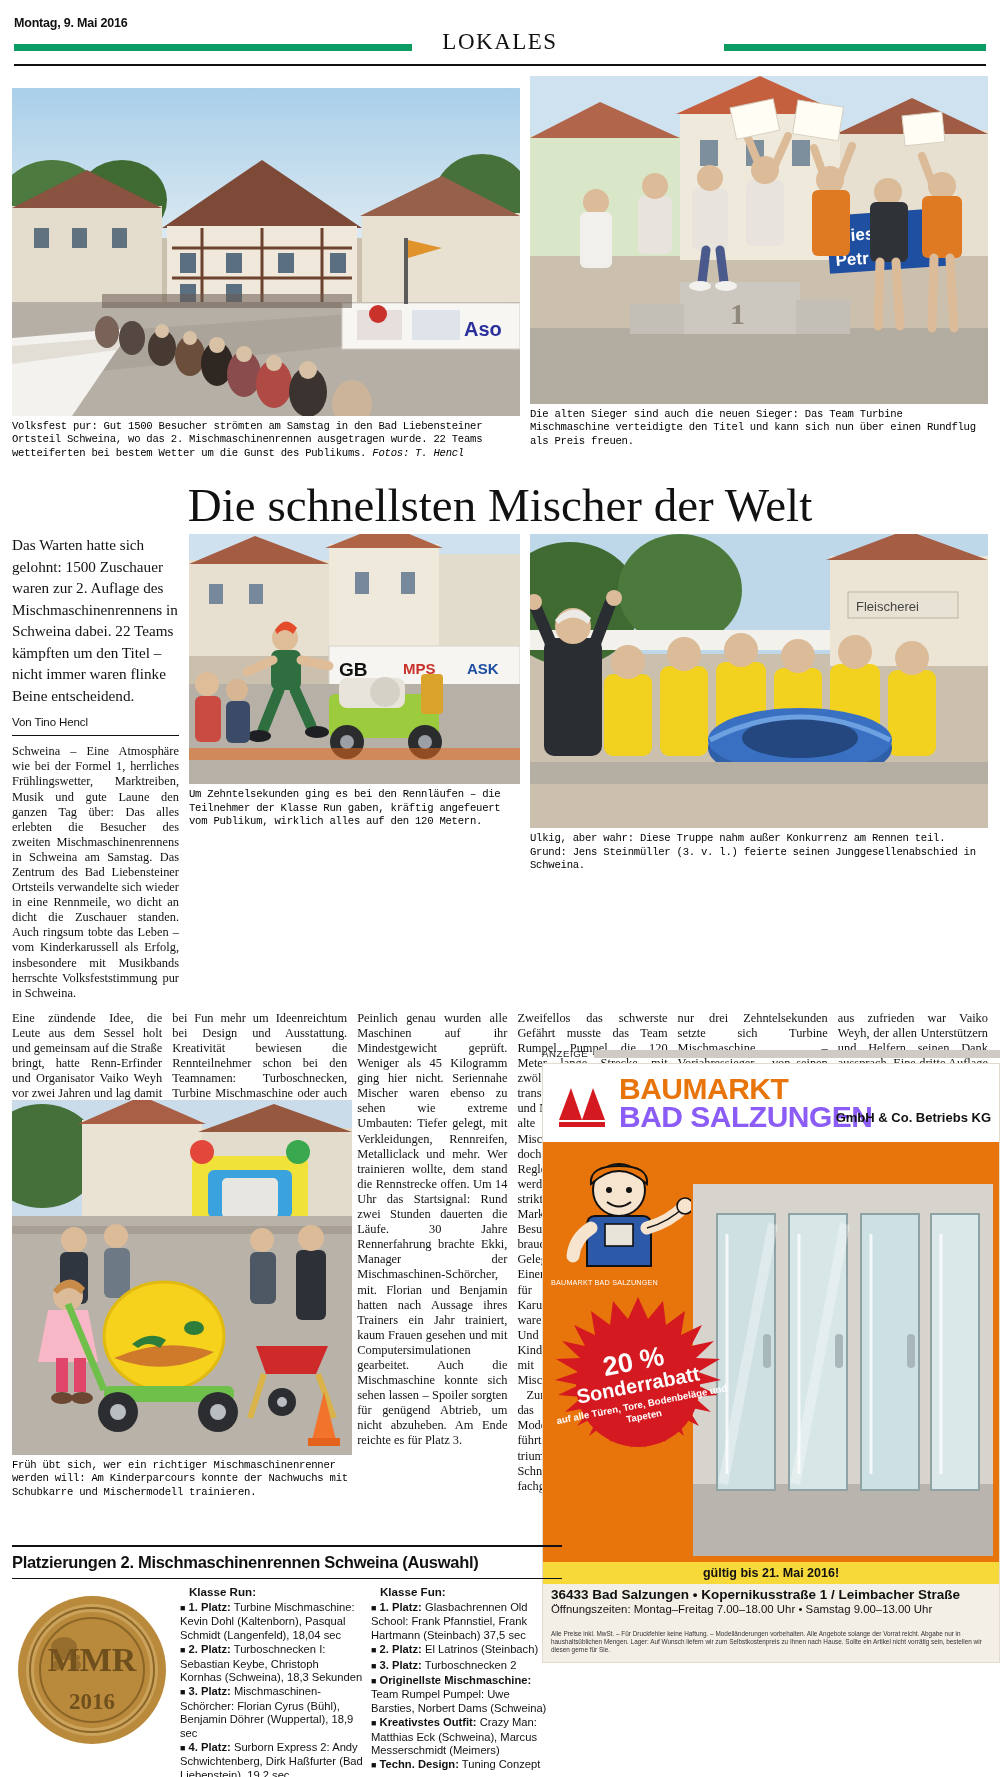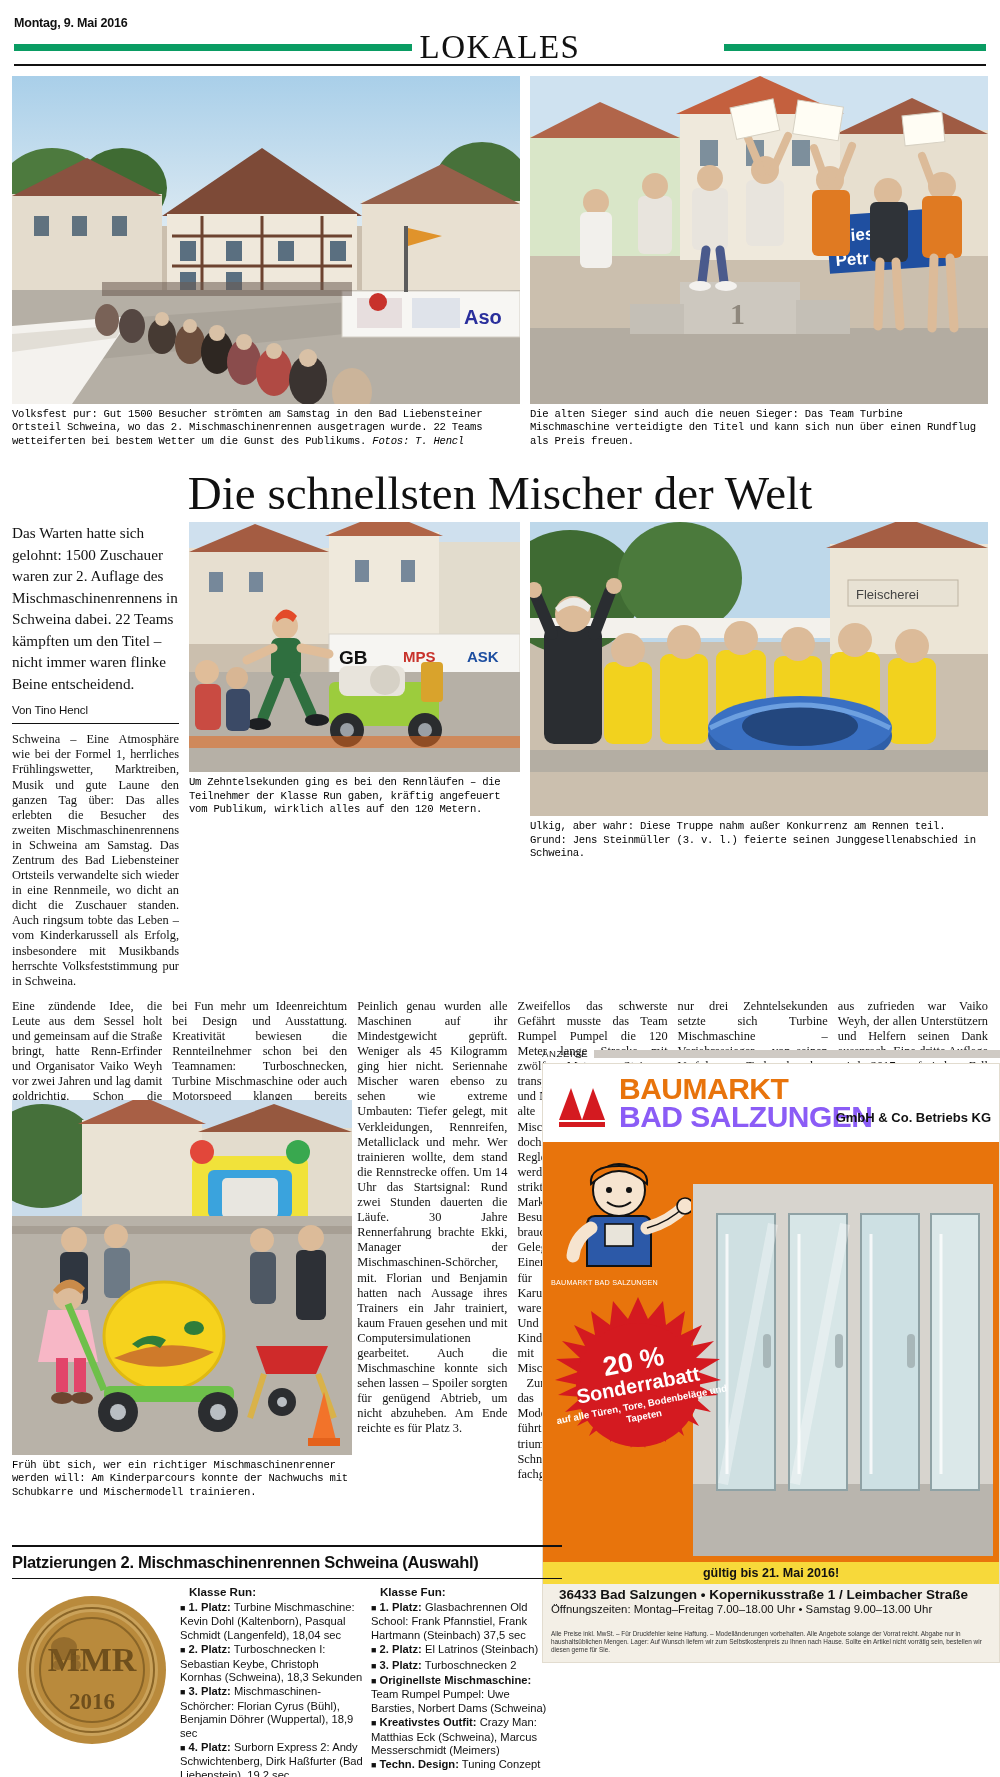--- a/index.html
+++ b/index.html
@@ -22,28 +22,28 @@
     position:absolute; left:2px; top:2px;
   }
   .mast-rules { position:absolute; left:0; right:0; top:27px; height:12px; }
   .rule { position:absolute; top:3px; height:7px; background:#0a9c63; }
   .rule-left  { left:2px;  right:576px; }
   .rule-right { left:712px; right:2px; }
   .mast-title {
     position:absolute; left:0; right:0; top:15px;
     text-align:center;
     font-family:"Liberation Serif", serif;
-    font-size:33px; letter-spacing:1.5px;
+    font-size:23px; letter-spacing:1.5px;
     color:#111;
   }
   .mast-underline { position:absolute; left:2px; right:2px; top:50px; height:2px; background:#111; }
 
   
   .photorow { display:flex; gap:10px; margin-top:8px; }
-  .ph-main { width:508px; }
+  .ph-main { width:508px;margin-top:12px; }
   .ph-side { width:458px; }
   .photo { position:relative; overflow:hidden; background:#cbbfae; }
   .ph-main .photo { height:328px; }
   .ph-side .photo { height:328px; }
 
   .cap {
     font-family:Liberation Mono, monospace;
     font-size:10.6px; line-height:13.4px; letter-spacing:-0.25px;
     color:#000; margin-top:4px;
   }
@@ -157,21 +157,21 @@
     background:#f7d93a; color:#111;
     font-family:"Liberation Sans", sans-serif;
     font-weight:bold; font-size:12.5px;
     display:flex; align-items:center; justify-content:center;
   }
   .ad-addr {
     position:absolute; left:8px; right:8px; top:524px;
     font-family:"Liberation Sans", sans-serif;
     font-size:11.4px; line-height:14px; color:#111;
   }
-  .ad-addr .big { font-weight:bold; font-size:13.5px;margin-left:8px; }
+  .ad-addr .big { font-weight:bold; font-size:13.5px; }
   .ad-legal {
     position:absolute; left:8px; right:8px; top:566px;
     font-family:"Liberation Sans", sans-serif;
     font-size:6.4px; line-height:8px; color:#333;
   }
 
   
   .results {
     position:absolute; left:12px; top:1545px; width:550px;
   }

